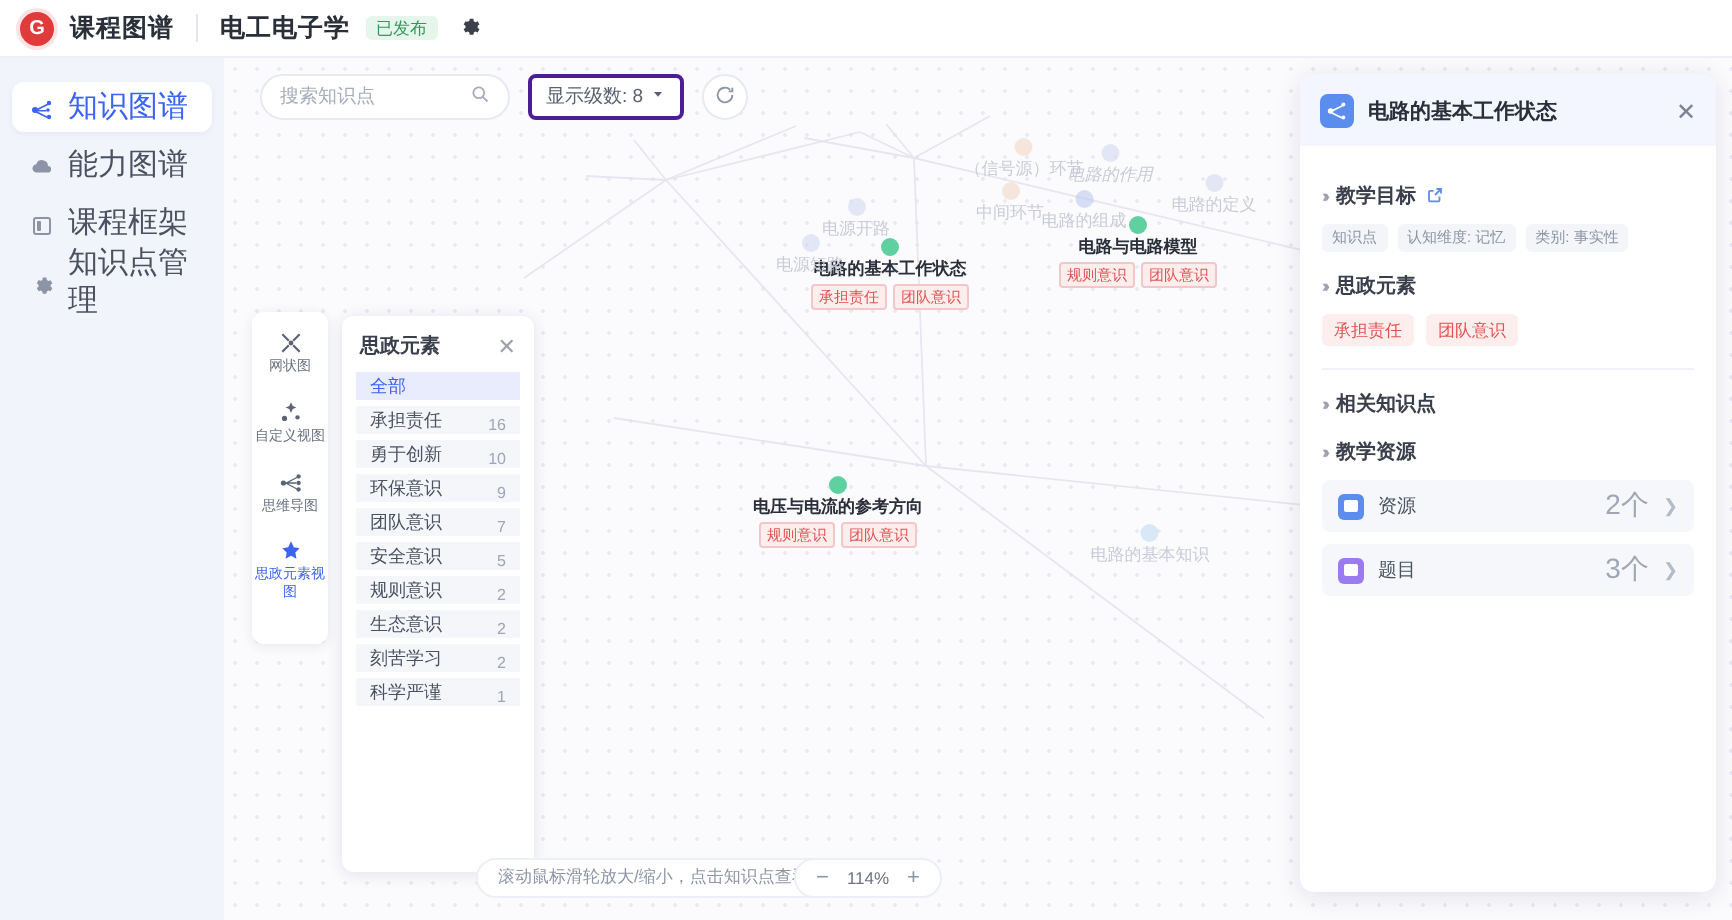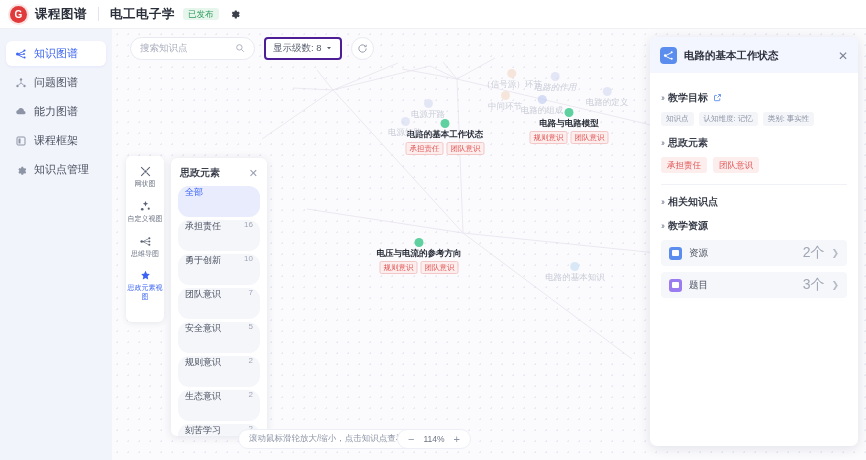--- a/index.html
+++ b/index.html
@@ -35,21 +35,21 @@
   .gear { font-size: 11px; color: #3a3f4b; margin-left: 2px; }
 
   
   .sidebar {
     position: absolute; left: 0; top: 29px; width: 112px; height: 431px;
     background: #f2f4fb; padding-top: 12px; z-index: 30;
   }
   .side-item {
     display: flex; align-items: center; gap: 7px;
     height: 25px; margin: 0 6px 4px 6px; padding-left: 9px;
-    font-size: 11px; color: #4a5160; border-radius: 6px;
+    font-size: 15px; color: #4a5160; border-radius: 6px;
   }
   .side-item .sico { width: 12px; height: 12px; display: block; color: #8d94a6; }
   .side-item.active { background: #ffffff; color: #3c64f4; box-shadow: 0 1px 3px rgba(60,100,244,.08); }
   .side-item.active .sico { color: #3c64f4; }
 
   
   .canvas {
     position: absolute; left: 112px; top: 29px; width: 754px; height: 431px;
     background-color: #fbfbfd;
     background-image: radial-gradient(#e9eaf2 1px, transparent 1px);
@@ -112,22 +112,22 @@
     background: #fff; border-radius: 6px; box-shadow: 0 1px 8px rgba(40,50,90,.12);
     z-index: 23; overflow: hidden;
   }
   .ideo-head {
     display: flex; align-items: center; justify-content: space-between;
     padding: 8px 9px 6px 9px; font-size: 10px; font-weight: bold; color: #3a3f4b;
   }
   .ideo-head .xmark { color: #9aa0b0; font-size: 11px; }
   .ideo-list { padding: 0 7px; }
   .ideo-row {
-    display: flex; align-items: flex-start; justify-content: space-between;
-    height: 31px; border-radius: 11px; padding: 0 7px; margin-bottom: 3px;
+    display: flex; align-items: flex-end; justify-content: space-between;
+    height: 14px; border-radius: 0; padding: 0 7px; margin-bottom: 3px;
     background: #f5f6fa; font-size: 9px; color: #4a5160;
   }
   .ideo-row .cnt { font-size: 8px; color: #a0a6b5; }
   .ideo-row.sel { background: #e8ecfd; color: #3c64f4; }
 
   
   .hint {
     position: absolute; left: 126px; bottom: 11px; height: 20px;
     background: #fff; border: 1px solid #edeff6; border-radius: 10px;
     display: flex; align-items: center; padding: 0 10px;
@@ -216,31 +216,20 @@
             <circle cx="5" cy="12" r="3"></circle>
             <circle cx="19" cy="5" r="2.2"></circle>
             <circle cx="19" cy="19" r="2.2"></circle>
             <circle cx="18" cy="12" r="1.8"></circle>
             <path d="M6.5 11l11-5.5.8 1.6-11 5.5zM6.5 13l11 5.5-.8 1.6-11-5.5zM7.6 12h9v1.4h-9z"></path>
           </svg>
       </span>
       <span>知识图谱</span>
     </div>
 
-    <div class="side-item">
-      <span class="sico">
-        <svg width="12" height="12" viewBox="0 0 24 24" fill="currentColor">
-            <circle cx="12" cy="5" r="2.4"></circle>
-            <circle cx="5" cy="18" r="2.4"></circle>
-            <circle cx="19" cy="18" r="2.4"></circle>
-            <path d="M11.3 7.2h1.4v5h-1.4zM6.6 15.6l4.8-4 .9 1.1-4.8 4zM11.7 12.7l.9-1.1 4.8 4-.9 1.1z"></path>
-          </svg>
-      </span>
-      <span>问题图谱</span>
-    </div>
 
     <div class="side-item">
       <span class="sico">
         <svg width="12" height="12" viewBox="0 0 24 24" fill="currentColor">
             <path d="M18 10a6 6 0 00-11.7-1.8A4.2 4.2 0 007 16.6h10.6A3.3 3.3 0 0018 10z"></path>
           </svg>
       </span>
       <span>能力图谱</span>
     </div>
 
@@ -444,20 +433,24 @@
         </div>
         <div class="ideo-row">
           <span>承担责任</span>
           <span class="cnt">16</span>
         </div>
         <div class="ideo-row">
           <span>勇于创新</span>
           <span class="cnt">10</span>
         </div>
         <div class="ideo-row">
+          <span>环保意识</span>
+          <span class="cnt">9</span>
+        </div>
+        <div class="ideo-row">
           <span>团队意识</span>
           <span class="cnt">7</span>
         </div>
         <div class="ideo-row">
           <span>安全意识</span>
           <span class="cnt">5</span>
         </div>
         <div class="ideo-row">
           <span>规则意识</span>
           <span class="cnt">2</span>

